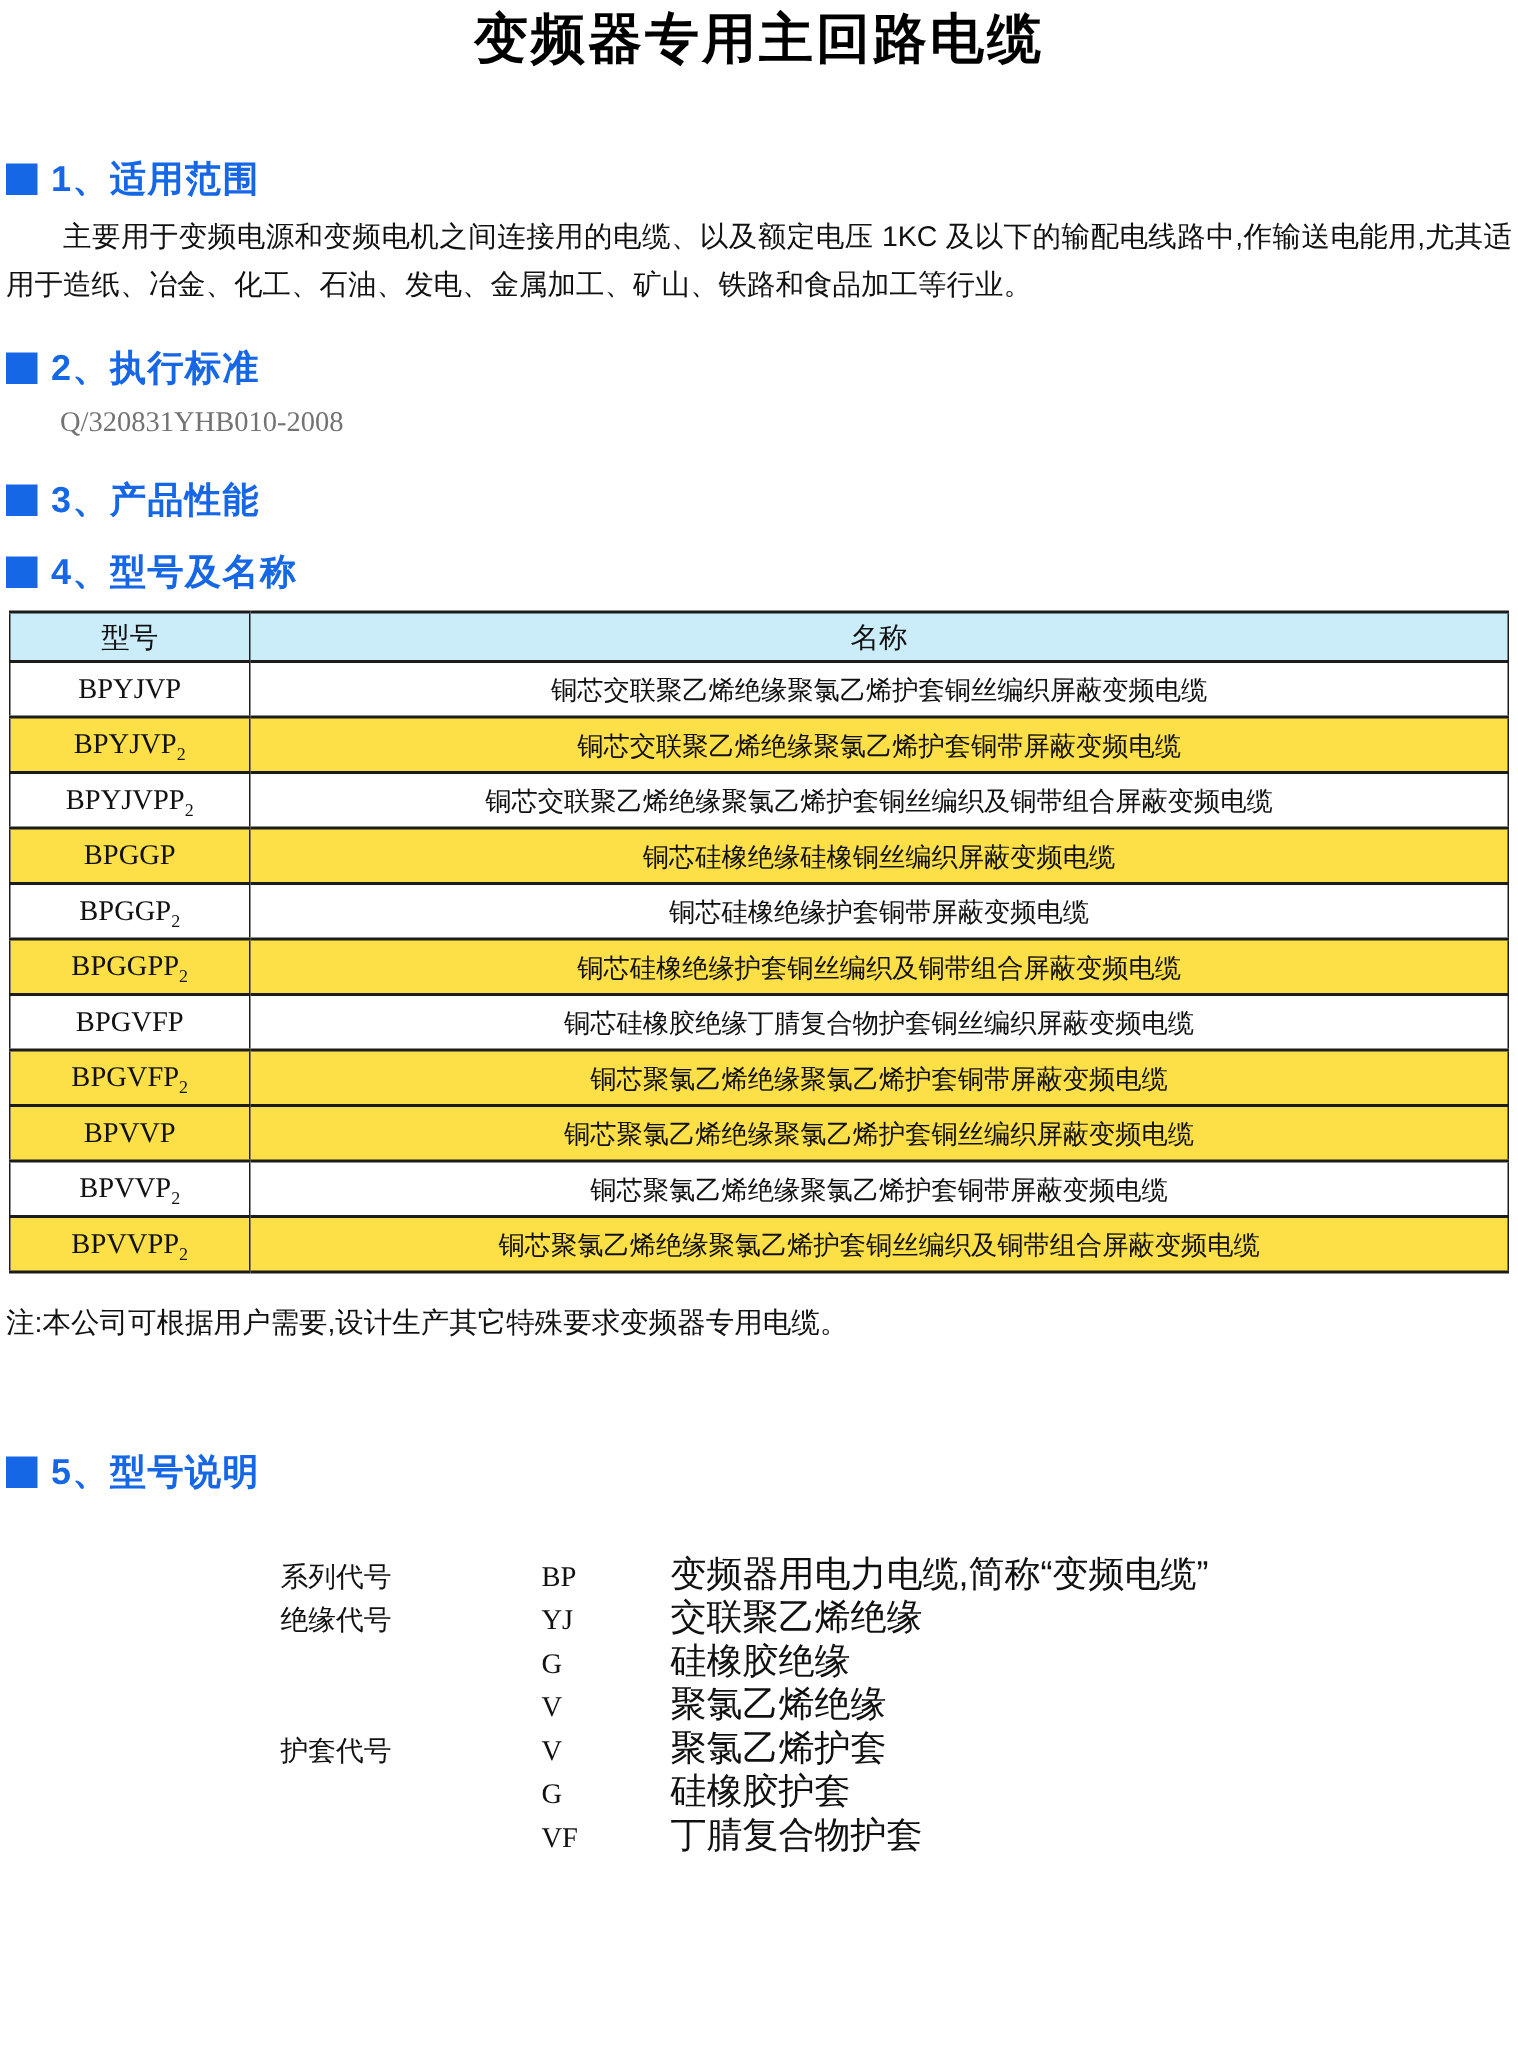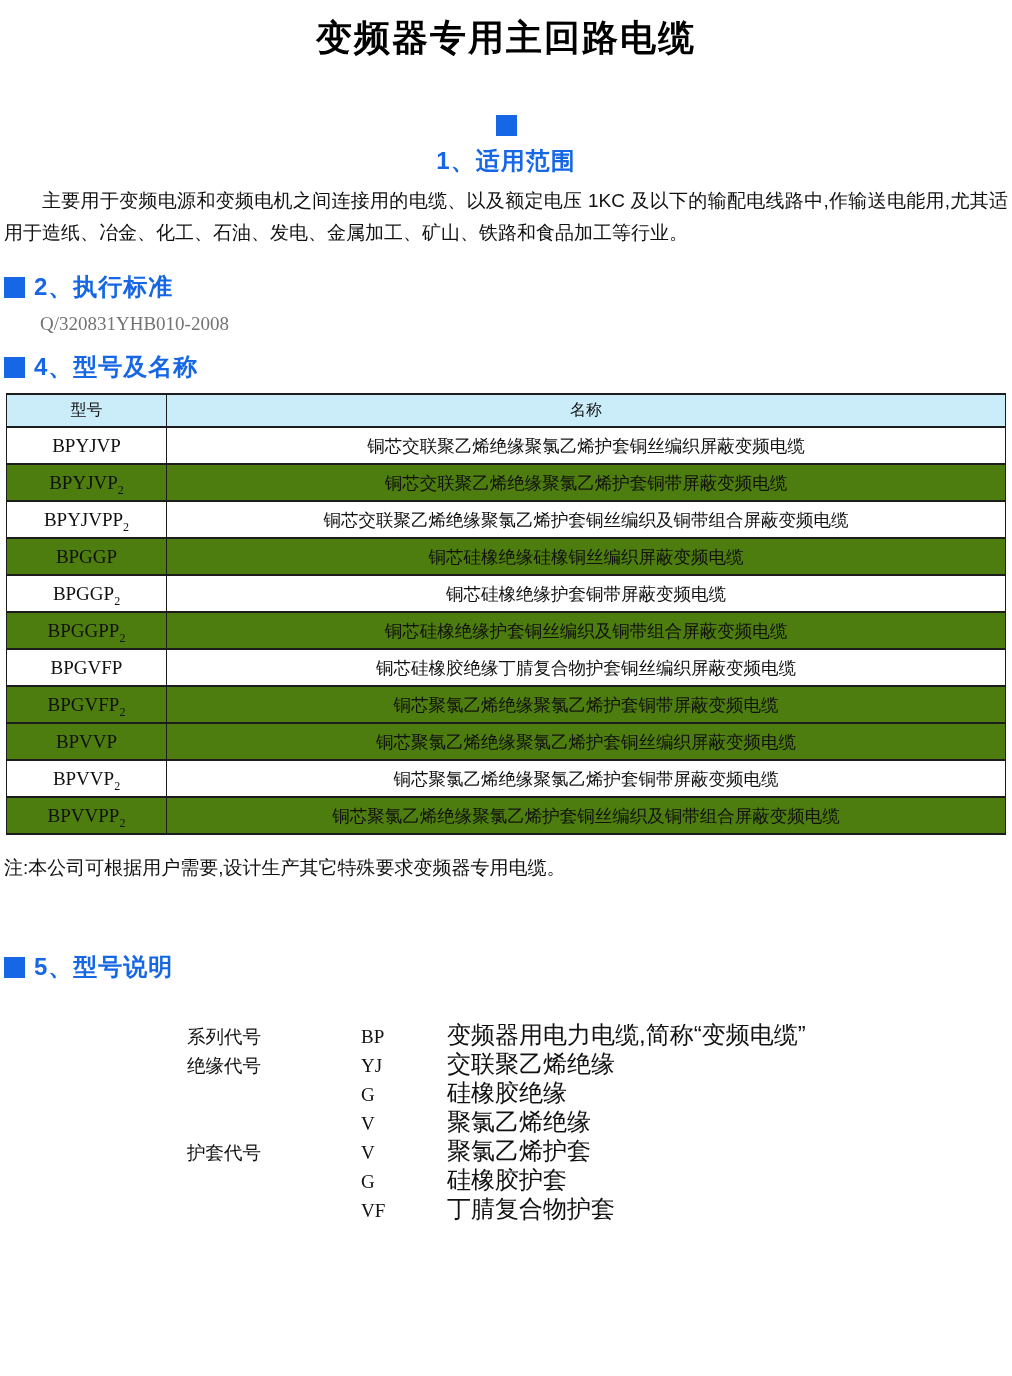--- a/index.html
+++ b/index.html
@@ -4,29 +4,29 @@
 <style>
   html,body{margin:0;padding:0;}
   body{
     width:1012px;height:1376px;background:#ffffff;position:relative;overflow:hidden;
     font-family:"Liberation Sans","DejaVu Sans",sans-serif;color:#111;
   }
   .page{padding:0 4px;}
   
   .doc-title{
     text-align:center;font-size:36px;font-weight:bold;color:#000;
-    padding-top:14px;margin:0 0 0 0;letter-spacing:2px;
+    padding-top:2px;margin:0 0 0 0;letter-spacing:2px;
   }
   
   .sec-head{
     display:flex;align-items:center;gap:9px;
     color:#1667e6;font-size:24px;font-weight:bold;letter-spacing:1px;
   }
   .sec-square{width:21px;height:21px;background:#1667e6;flex:0 0 auto;}
-  .h1{margin-top:52px;flex-direction:column;}
+  .h1{margin-top:52px;}
   .h2{margin-top:22px;}
   .h3{margin-top:24px;}
   .h4{margin-top:16px;}
   .h5{margin-top:70px;}
   
   .para{
     font-size:19px;line-height:32px;margin:8px 0 0 0;text-indent:2em;
     text-align:justify;color:#111;
   }
   .std-code{
@@ -35,29 +35,29 @@
   }
   
   table.model-table{
     width:1000px;margin:10px 2px 0 2px;border-collapse:collapse;table-layout:fixed;
   }
   table.model-table th,table.model-table td{
     border:1px solid #1c1c1c;border-top-width:2px;border-bottom-width:2px;
     text-align:center;vertical-align:middle;padding:0;
   }
   table.model-table th{
-    background:#cbecf9;font-size:16px;font-weight:normal;height:31px;color:#111;
+    background:#cbecf9;font-size:19px;font-weight:normal;height:31px;color:#111;
   }
   table.model-table td{height:35px;}
   .col-model{width:160px;}
   td.model-cell{
     font-family:"Liberation Serif","DejaVu Serif",serif;font-size:19px;color:#111;
   }
   td.name-cell{font-size:17.5px;color:#111;}
-  tr.alt td{background:#4d7c0f;}
+  tr.alt td{background:#fde047;}
   sub{font-size:12px;line-height:0;}
   
   .note{font-size:19px;margin:20px 0 0 0;color:#111;}
   
   .legend{margin:36px 0 0 183px;}
   .legend-row{display:flex;align-items:baseline;height:29px;}
   .legend-cat{width:174px;font-size:18.5px;color:#111;}
   .legend-code{
     width:86px;font-family:"Liberation Serif","DejaVu Serif",serif;
     font-size:19px;color:#111;
@@ -76,20 +76,24 @@
     <span>1、适用范围</span>
   </div>
   <p class="para">主要用于变频电源和变频电机之间连接用的电缆、以及额定电压 1KC 及以下的输配电线路中,作输送电能用,尤其适用于造纸、冶金、化工、石油、发电、金属加工、矿山、铁路和食品加工等行业。</p>
 
   <div class="sec-head h2">
     <span class="sec-square"></span>
     <span>2、执行标准</span>
   </div>
   <p class="std-code">Q/320831YHB010-2008</p>
 
+  <div class="sec-head h3">
+    <span class="sec-square"></span>
+    <span>3、产品性能</span>
+  </div>
 
   <div class="sec-head h4">
     <span class="sec-square"></span>
     <span>4、型号及名称</span>
   </div>
 
   <table class="model-table">
     <colgroup>
         <col class="col-model">
         <col>

